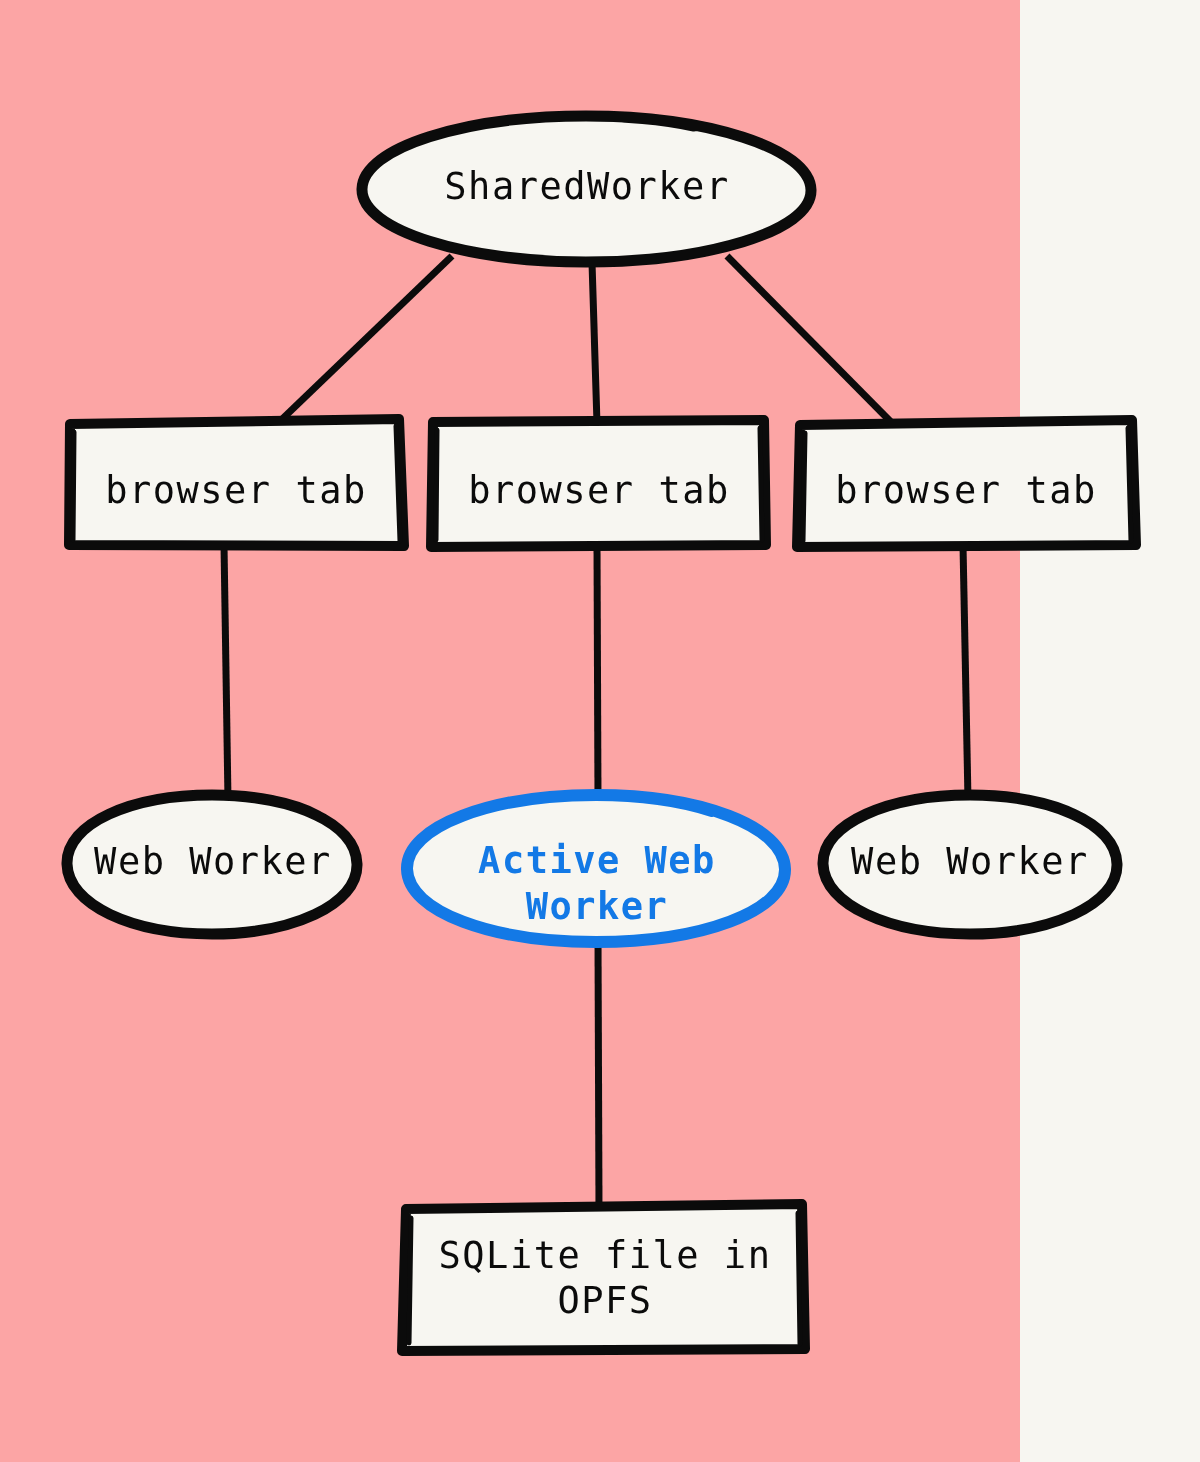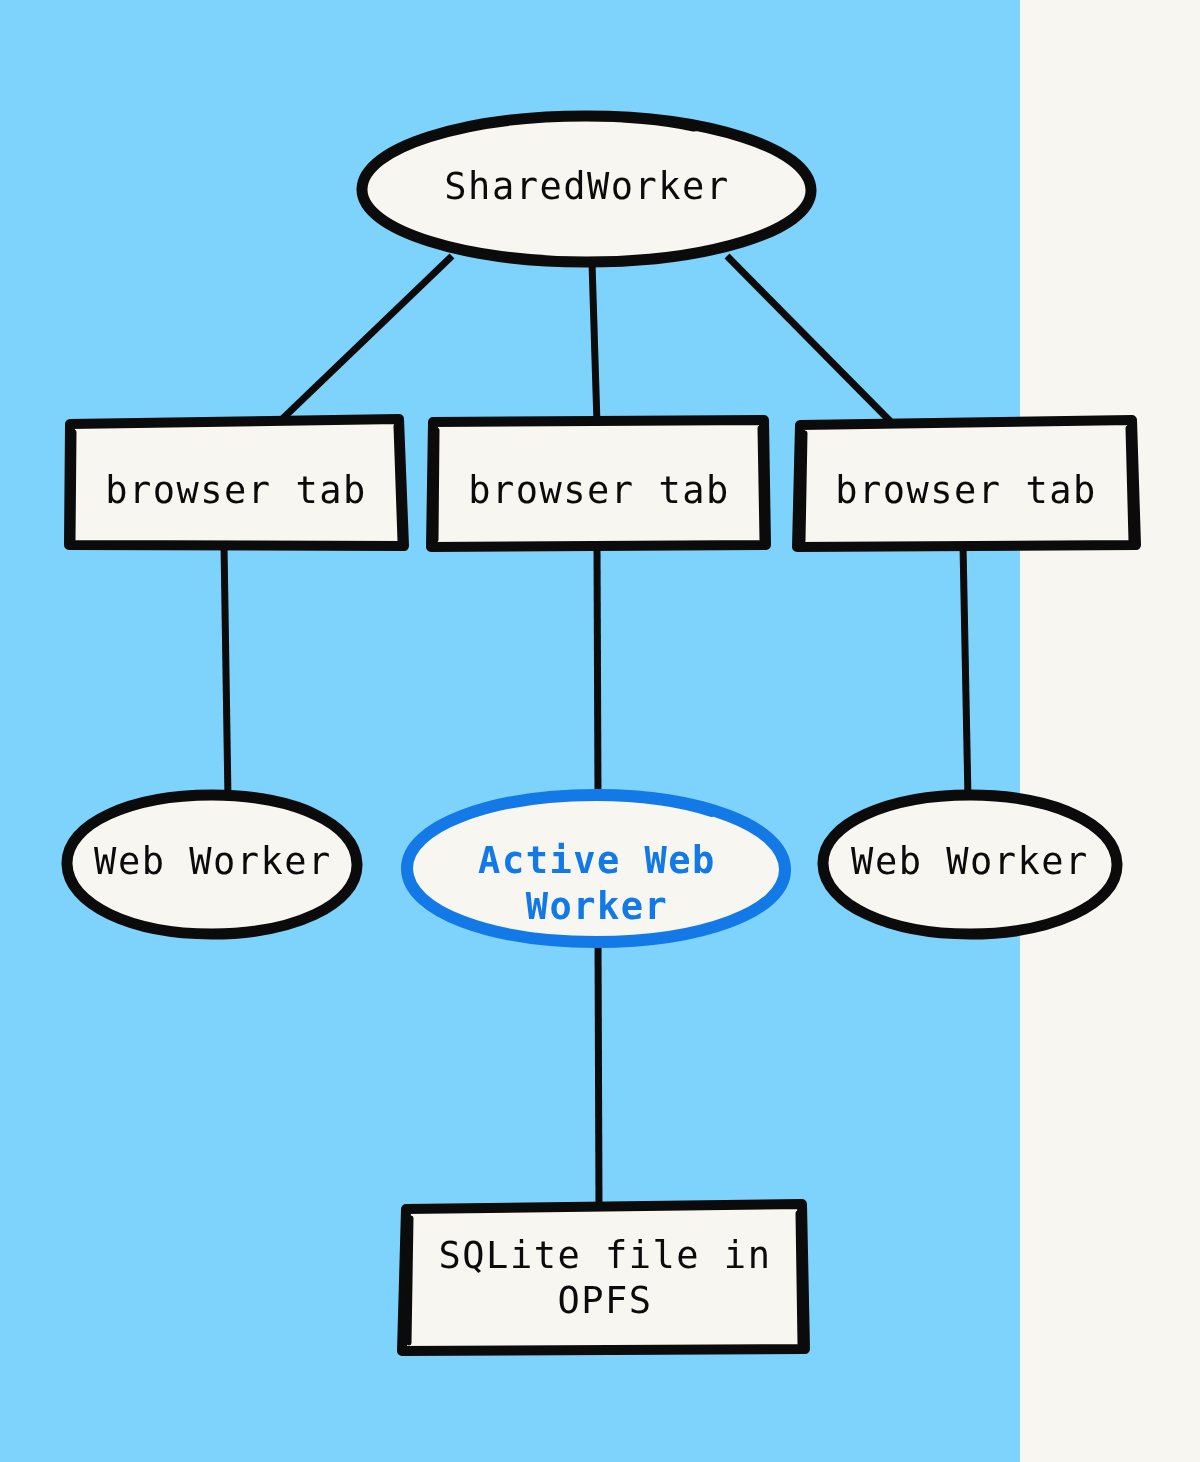--- a/index.html
+++ b/index.html
@@ -10,21 +10,21 @@
   body {
     width: 1200px;
     height: 1462px;
     overflow: hidden;
     font-family: "DejaVu Sans Mono", "Liberation Mono", monospace;
   }
   #diagram-root {
     position: relative;
     width: 1020px;
     height: 1462px;
-    background: #7dd3fc;
+    background: #fca5a5;
   }
   svg.diagram-svg {
     position: absolute;
     top: 0;
     left: 0;
     width: 1200px;
     height: 1462px;
     display: block;
   }
   .node-label {

